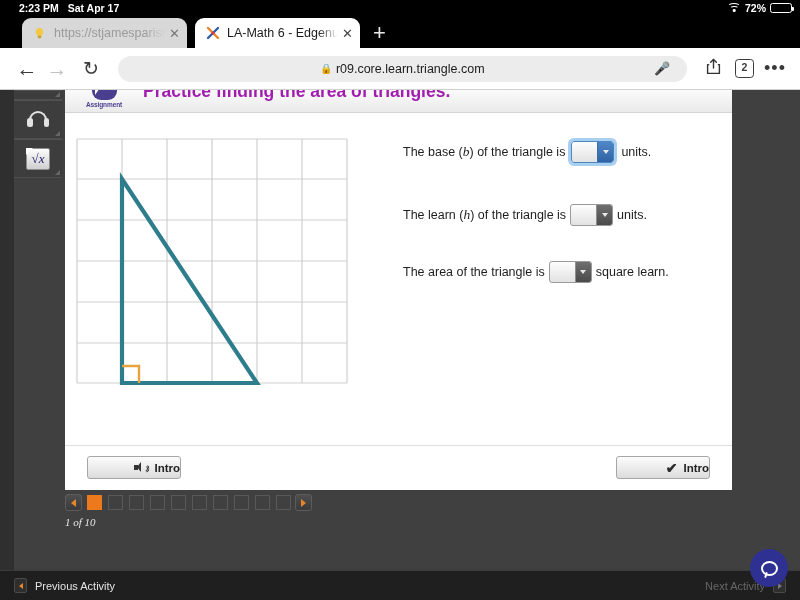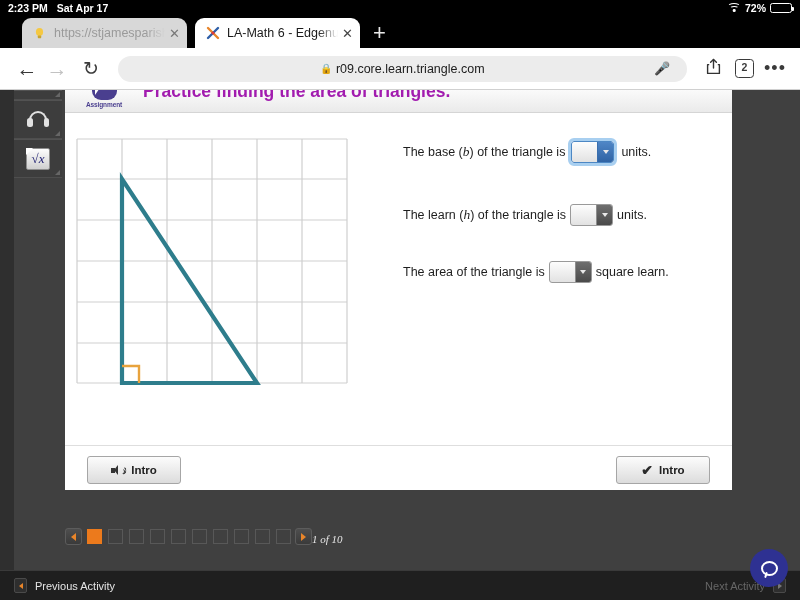--- a/index.html
+++ b/index.html
@@ -28,21 +28,21 @@
     height: 16px;
     background: #000;
     color: #fff;
     font-size: 10.5px;
     font-weight: bold;
     display: flex;
     align-items: center;
     padding: 0 8px;
     box-sizing: border-box;
   }
-  .status-time { margin-right: 9px; }
+  .status-time { margin-right: 9px; margin-left: 11px; }
   .status-date { font-weight: bold; }
   .status-right {
     margin-left: auto;
     display: flex;
     align-items: center;
     gap: 4px;
   }
   .wifi-icon { width: 13px; height: 10px; position: relative; display:inline-block; }
   .wifi-icon i {
     position: absolute;
@@ -458,27 +458,27 @@
   .card-actions {
     position: absolute;
     left: 0; top: 355px;
     width: 667px;
     height: 45px;
     border-top: 1px solid #dedede;
   }
   .btn3d {
     position: absolute;
     top: 10px;
-    height: 28px;
+    height: 23px;
     background: linear-gradient(#fcfcfc, #dcdcdc);
     border: 1px solid #a6a6a6;
     border-radius: 3px;
     display: flex;
     align-items: center;
-    justify-content: center;
+    justify-content: flex-end;
     gap: 6px;
     font-size: 11.5px;
     font-weight: bold;
     color: #222;
     box-sizing: border-box;
   }
   .btn-intro { left: 22px; width: 94px; }
   .btn-done { right: 22px; width: 94px; }
   .speaker-ico {
     width: 14px; height: 12px;
@@ -513,21 +513,22 @@
     line-height: 1;
   }
 
   
   .pager {
     position: absolute;
     left: 65px; top: 400px;
     width: 667px;
     height: 55px;
     display: flex;
-    align-items: flex-end;
+    flex-direction: column;
+    align-items: flex-start;
     padding-top: 4px;
     box-sizing: border-box;
   }
   .pager-row {
     display: flex;
     align-items: center;
     gap: 3px;
   }
   .pg-arrow {
     width: 17px; height: 17px;

